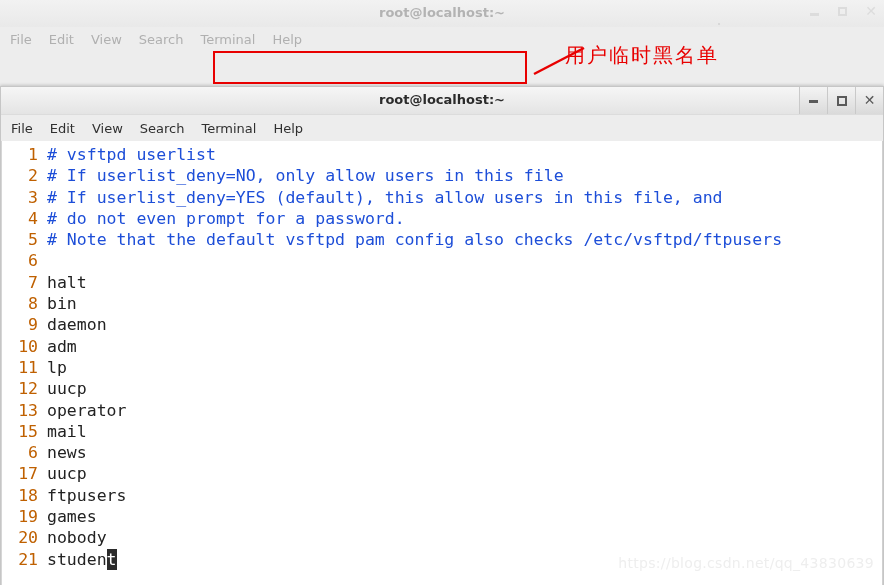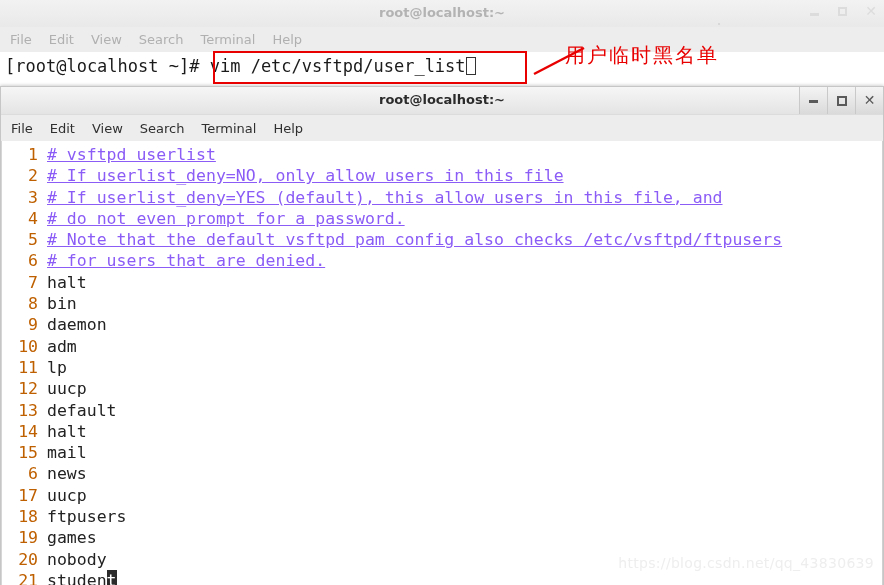--- a/index.html
+++ b/index.html
@@ -235,22 +235,21 @@
     color: #bf6000;
     flex: 0 0 36px;
     font-family: "DejaVu Sans Mono", monospace;
   }
   .ltext {
     padding-left: 9px;
     color: #222222;
     font-family: "DejaVu Sans Mono", monospace;
   }
   .ltext.comment {
-    color: #8b5cf6;
-    text-decoration: underline;
+    color: #1d4ed8;
   }
   .vim-cursor {
     display: inline-block;
     background: #2b2b2b;
     color: #ffffff;
   }
 
   #watermark {
     position: absolute;
     right: 10px;
@@ -290,23 +289,20 @@
     </div>
   </div>
   <div class="menubar">
     <span class="mi">File</span>
     <span class="mi">Edit</span>
     <span class="mi">View</span>
     <span class="mi">Search</span>
     <span class="mi">Terminal</span>
     <span class="mi">Help</span>
   </div>
-  <div class="term">
-    <div class="prompt-line"><span>[root@localhost ~]# </span><span>vim /etc/vsftpd/user_list</span><span class="cmd-cursor"></span></div>
-  </div>
   <div class="tiny-dot"></div>
 </div>
 
 <div id="cmd-box"></div>
 
 <svg id="annot-arrow" viewBox="0 0 90 40">
   <line x1="4" y1="34" x2="54" y2="8" stroke="#e80000" stroke-width="2.5"></line>
 </svg>
 <div id="annot-note">用户临时黑名单</div>
 
@@ -334,29 +330,28 @@
     <span class="mi">Help</span>
   </div>
 
   <div id="vim-area">
     <div id="vim-lines">
         <div class="vline"><span class="lnum">1</span><span class="ltext comment"># vsftpd userlist</span></div>
         <div class="vline"><span class="lnum">2</span><span class="ltext comment"># If userlist_deny=NO, only allow users in this file</span></div>
         <div class="vline"><span class="lnum">3</span><span class="ltext comment"># If userlist_deny=YES (default), this allow users in this file, and</span></div>
         <div class="vline"><span class="lnum">4</span><span class="ltext comment"># do not even prompt for a password.</span></div>
         <div class="vline"><span class="lnum">5</span><span class="ltext comment"># Note that the default vsftpd pam config also checks /etc/vsftpd/ftpusers</span></div>
-        <div class="vline"><span class="lnum">6</span><span class="ltext comment"># for users that are denied.</span></div>
+        <div class="vline"><span class="lnum">6</span></div>
         <div class="vline"><span class="lnum">7</span><span class="ltext">halt</span></div>
         <div class="vline"><span class="lnum">8</span><span class="ltext">bin</span></div>
         <div class="vline"><span class="lnum">9</span><span class="ltext">daemon</span></div>
         <div class="vline"><span class="lnum">10</span><span class="ltext">adm</span></div>
         <div class="vline"><span class="lnum">11</span><span class="ltext">lp</span></div>
         <div class="vline"><span class="lnum">12</span><span class="ltext">uucp</span></div>
-        <div class="vline"><span class="lnum">13</span><span class="ltext">default</span></div>
-        <div class="vline"><span class="lnum">14</span><span class="ltext">halt</span></div>
+        <div class="vline"><span class="lnum">13</span><span class="ltext">operator</span></div>
         <div class="vline"><span class="lnum">15</span><span class="ltext">mail</span></div>
         <div class="vline"><span class="lnum">6</span><span class="ltext">news</span></div>
         <div class="vline"><span class="lnum">17</span><span class="ltext">uucp</span></div>
         <div class="vline"><span class="lnum">18</span><span class="ltext">ftpusers</span></div>
         <div class="vline"><span class="lnum">19</span><span class="ltext">games</span></div>
         <div class="vline"><span class="lnum">20</span><span class="ltext">nobody</span></div>
         <div class="vline"><span class="lnum">21</span><span class="ltext"><span>studen</span><span class="vim-cursor">t</span></span></div>
       </div>
 
   </div>

